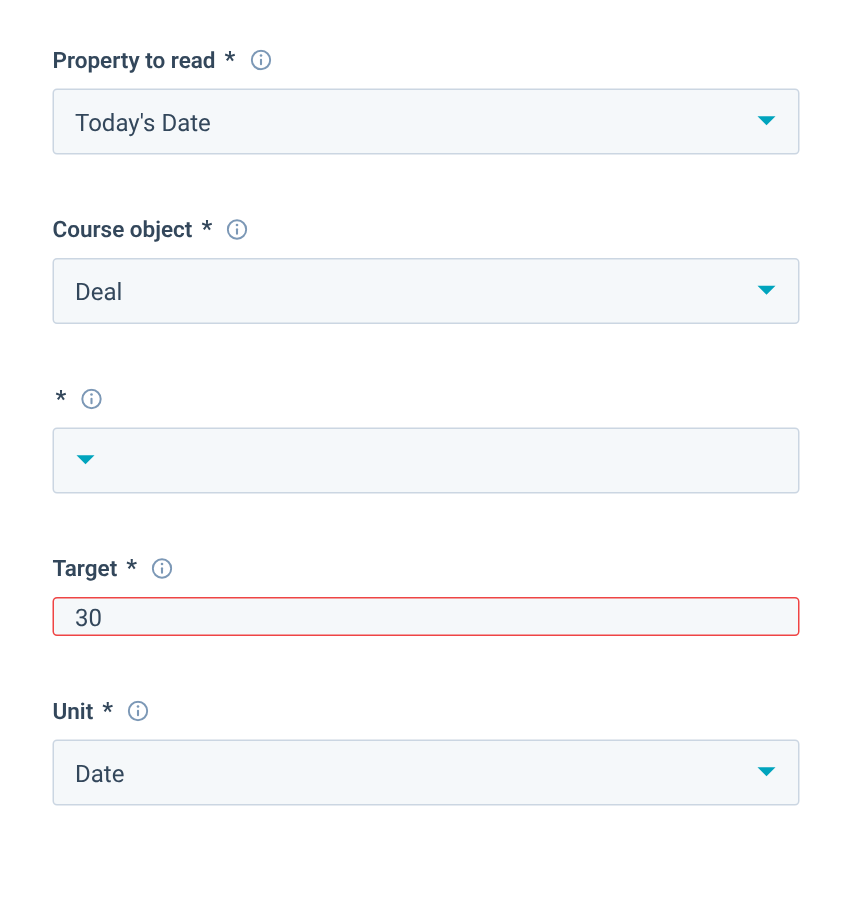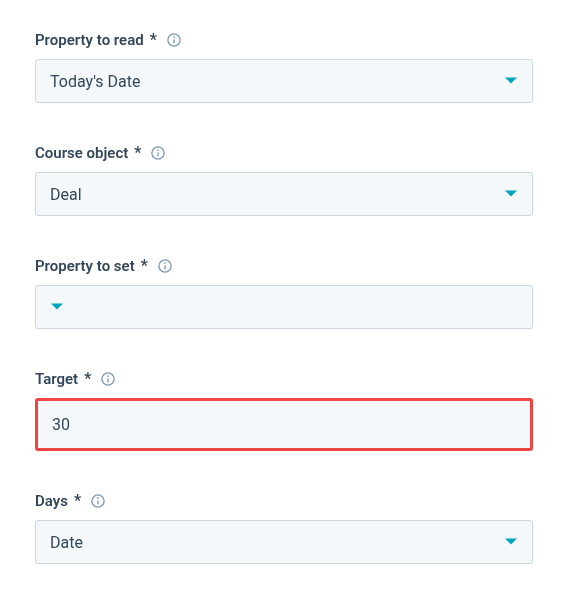--- a/index.html
+++ b/index.html
@@ -64,23 +64,23 @@
     .chevron-icon {
       display: inline-flex;
       color: #00a4bd;
     }
     .chevron-icon svg {
       width: 14px;
       height: 10px;
     }
     .text-input {
       width: 100%;
-      height: 53px;
+      height: 26px;
       background: #f5f8fa;
-      border: 3px solid #ef4444;
+      border: 1px solid #ef4444;
       border-radius: 3px;
       padding: 0 14px;
       font-size: 16px;
       color: #33475b;
       font-family: inherit;
       outline: none;
     }
   </style>
 </head>
 <body>
@@ -124,21 +124,20 @@
     <span class="chevron-icon">
       <svg viewBox="0 0 14 10" fill="currentColor">
           <path d="M1 1.5 L7 7.5 L13 1.5 Z"></path>
         </svg>
     </span>
   </div>
 </div>
 
 <div class="form-group">
   <div class="label-row">
-    <span class="label-text">Property to set</span>
     <span class="required-mark">*</span>
     <span class="info-icon">
       <svg viewBox="0 0 16 16" fill="currentColor">
           <circle cx="8" cy="8" r="7" fill="none" stroke="currentColor" stroke-width="1.5"></circle>
           <rect x="7.2" y="7" width="1.6" height="5" rx="0.8"></rect>
           <circle cx="8" cy="4.6" r="1"></circle>
         </svg>
     </span>
   </div>
   <div class="select-box">
@@ -160,21 +159,21 @@
           <rect x="7.2" y="7" width="1.6" height="5" rx="0.8"></rect>
           <circle cx="8" cy="4.6" r="1"></circle>
         </svg>
     </span>
   </div>
   <input type="text" class="text-input" value="30" style="">
 </div>
 
 <div class="form-group">
   <div class="label-row">
-    <span class="label-text">Days</span>
+    <span class="label-text">Unit</span>
     <span class="required-mark">*</span>
     <span class="info-icon">
       <svg viewBox="0 0 16 16" fill="currentColor">
           <circle cx="8" cy="8" r="7" fill="none" stroke="currentColor" stroke-width="1.5"></circle>
           <rect x="7.2" y="7" width="1.6" height="5" rx="0.8"></rect>
           <circle cx="8" cy="4.6" r="1"></circle>
         </svg>
     </span>
   </div>
   <div class="select-box">

